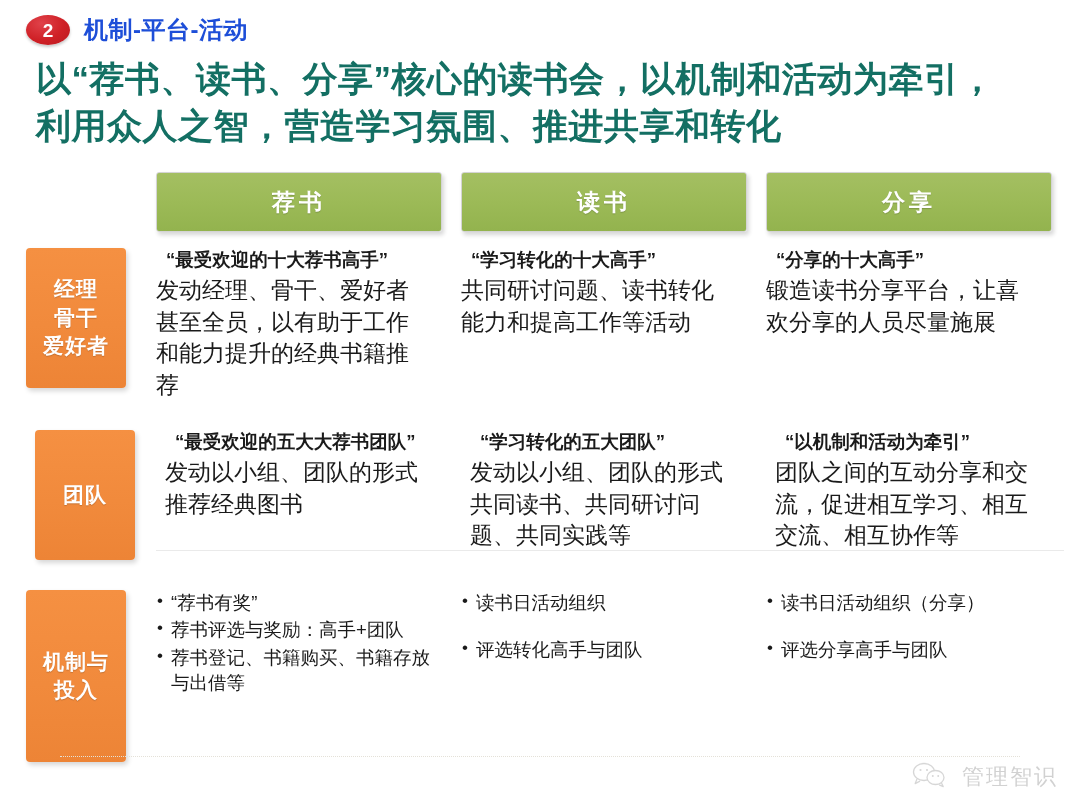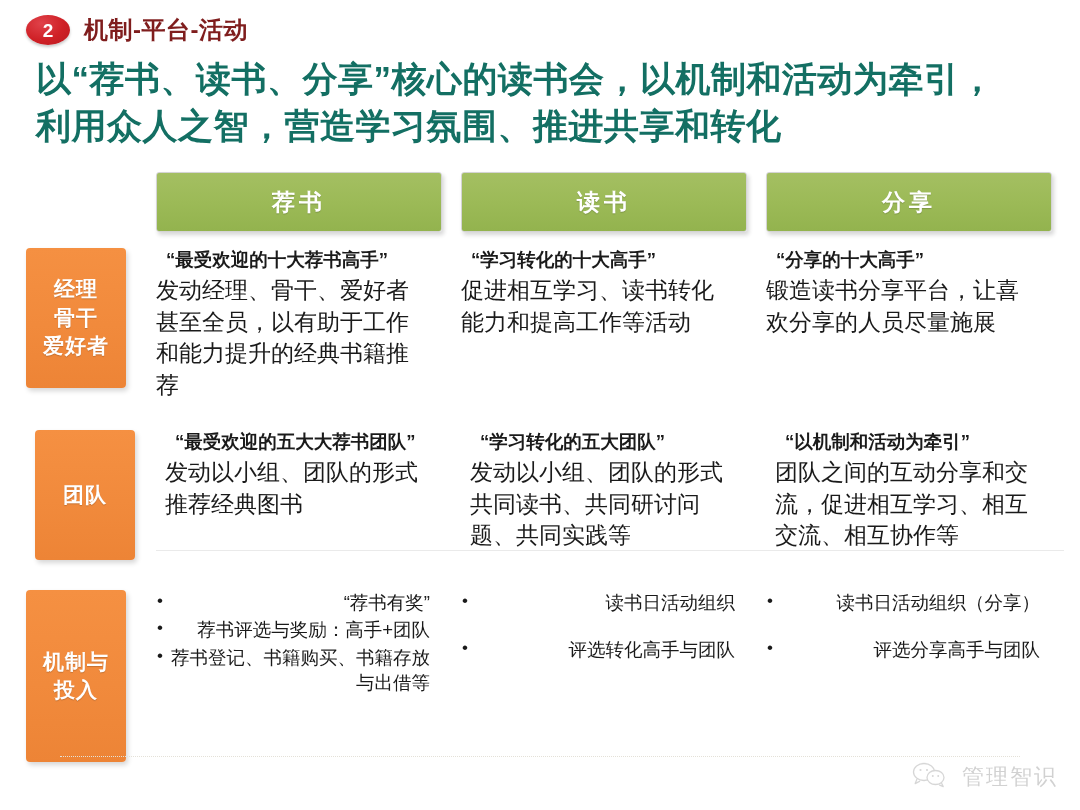--- a/index.html
+++ b/index.html
@@ -34,21 +34,21 @@
     color: #ffffff;
     font-size: 19px;
     font-weight: bold;
     display: flex;
     align-items: center;
     justify-content: center;
     line-height: 1;
     letter-spacing: 0;
   }
   .eyebrow-text {
-    color: #7f1d1d;
+    color: #1d4ed8;
     font-size: 24px;
     font-weight: bold;
     letter-spacing: 0.5px;
     white-space: nowrap;
   }
 
   
   .slide-title {
     position: absolute;
     left: 36px;
@@ -145,21 +145,20 @@
     margin: 0;
   }
 
   .bullets {
     list-style: none;
     margin: 0;
     padding: 0;
     font-size: 18.5px;
     line-height: 1.38;
     color: #1a1a1a;
-    text-align: right;
   }
   .bullets li {
     position: relative;
     padding-left: 15px;
     margin-bottom: 2px;
   }
   .bullets li::before {
     content: "\2022";
     position: absolute;
     left: 1px;
@@ -230,21 +229,21 @@
         <span>爱好者</span>
       </span>
     </div>
     <div class="cells">
       <div class="cell">
         <div class="cell-title">“最受欢迎的十大荐书高手”</div>
         <div class="cell-body">发动经理、骨干、爱好者甚至全员，以有助于工作和能力提升的经典书籍推荐</div>
       </div>
       <div class="cell">
         <div class="cell-title">“学习转化的十大高手”</div>
-        <div class="cell-body">促进相互学习、读书转化能力和提高工作等活动</div>
+        <div class="cell-body">共同研讨问题、读书转化能力和提高工作等活动</div>
       </div>
       <div class="cell">
         <div class="cell-title">“分享的十大高手”</div>
         <div class="cell-body">锻造读书分享平台，让喜欢分享的人员尽量施展</div>
       </div>
     </div>
   </div>
 
   <div class="matrix-row" style="margin-top:28px;">
     <div class="row-label r2">

